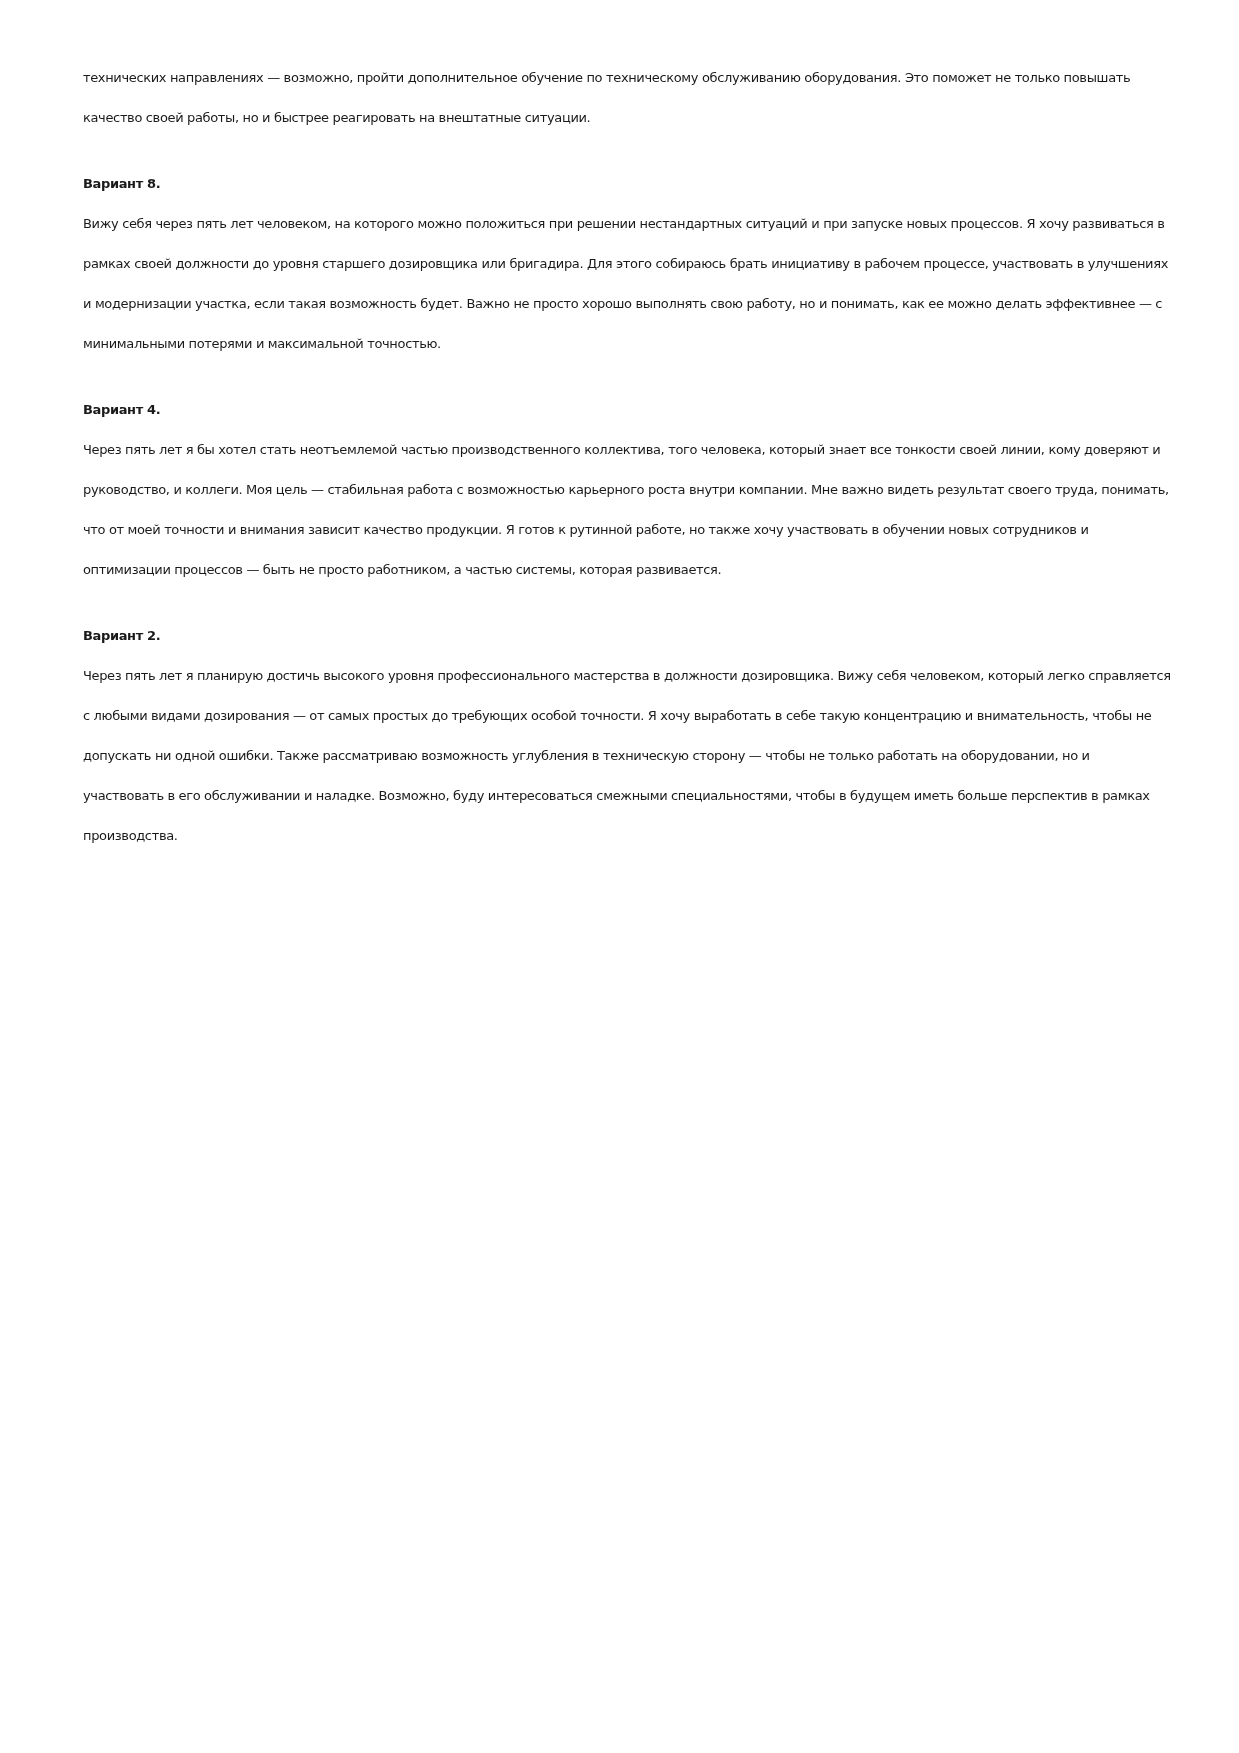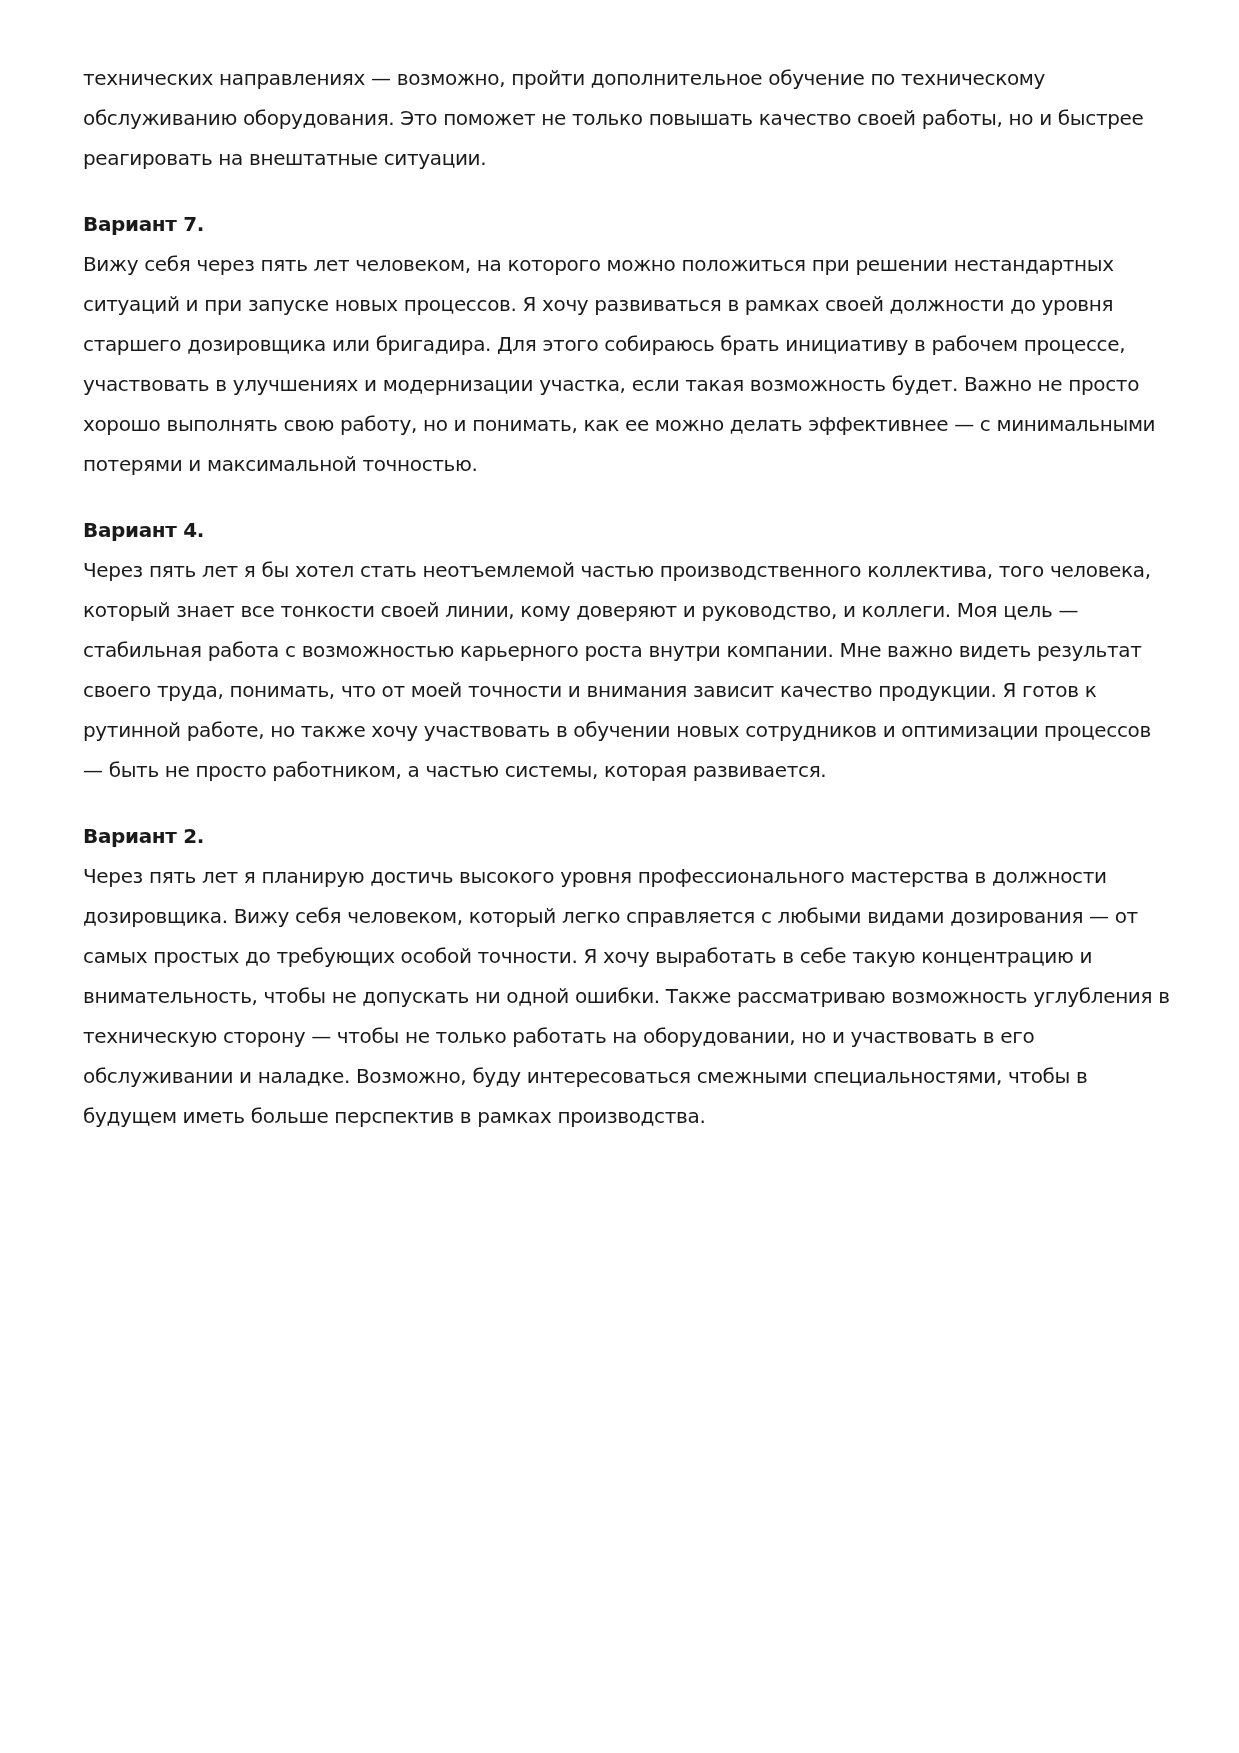--- a/index.html
+++ b/index.html
@@ -3,37 +3,37 @@
 <meta charset="utf-8">
 <style>
   html, body { margin: 0; padding: 0; background: #ffffff; }
   body { width: 1239px; height: 1753px; position: relative; overflow: hidden; }
   .page {
     position: absolute;
     left: 83px;
     top: 58px;
     width: 1090px;
     font-family: "DejaVu Sans", sans-serif;
-    font-size: 20px;
+    font-size: 13px;
     line-height: 40px;
     color: #1a1a1a;
     letter-spacing: -0.35px;
   }
   .para { margin: 0; }
   .section { margin-top: 26px; }
   .heading { font-weight: bold; margin: 0; }
 </style>
 </head>
 <body>
 
 <div class="page">
   <p class="para">технических направлениях — возможно, пройти дополнительное обучение по техническому обслуживанию оборудования. Это поможет не только повышать качество своей работы, но и быстрее реагировать на внештатные ситуации.</p>
 
   <div class="section">
-    <p class="heading">Вариант 7.</p>
+    <p class="heading">Вариант 8.</p>
     <p class="para">Вижу себя через пять лет человеком, на которого можно положиться при решении нестандартных ситуаций и при запуске новых процессов. Я хочу развиваться в рамках своей должности до уровня старшего дозировщика или бригадира. Для этого собираюсь брать инициативу в рабочем процессе, участвовать в улучшениях и модернизации участка, если такая возможность будет. Важно не просто хорошо выполнять свою работу, но и понимать, как ее можно делать эффективнее — с минимальными потерями и максимальной точностью.</p>
   </div>
 
   <div class="section">
     <p class="heading">Вариант 4.</p>
     <p class="para">Через пять лет я бы хотел стать неотъемлемой частью производственного коллектива, того человека, который знает все тонкости своей линии, кому доверяют и руководство, и коллеги. Моя цель — стабильная работа с возможностью карьерного роста внутри компании. Мне важно видеть результат своего труда, понимать, что от моей точности и внимания зависит качество продукции. Я готов к рутинной работе, но также хочу участвовать в обучении новых сотрудников и оптимизации процессов — быть не просто работником, а частью системы, которая развивается.</p>
   </div>
 
   <div class="section">
     <p class="heading">Вариант 2.</p>

